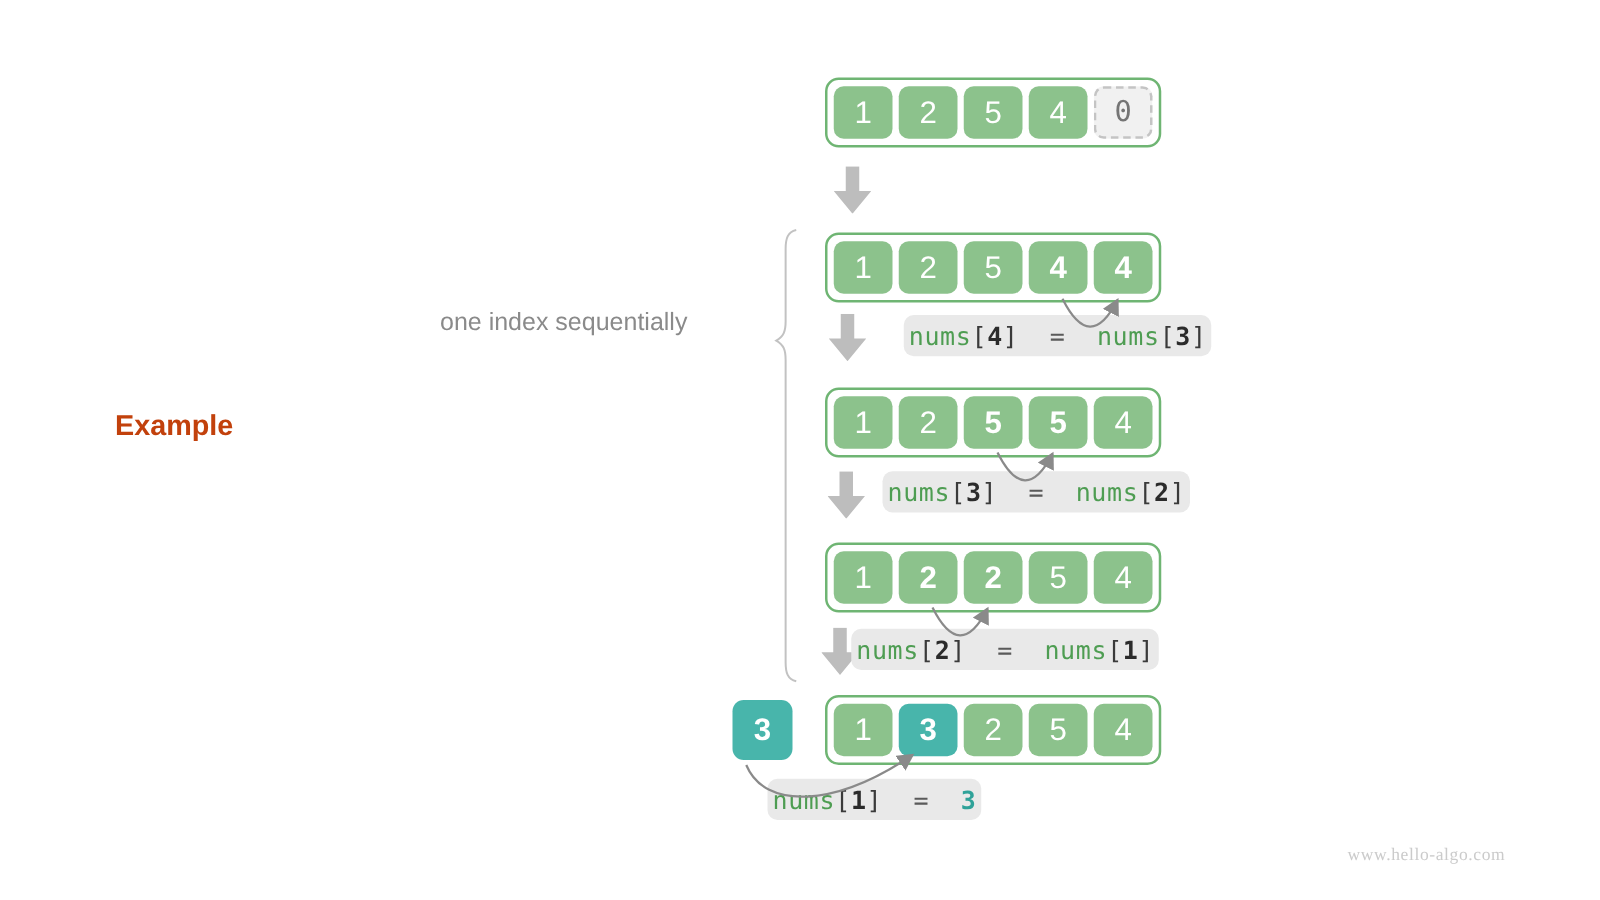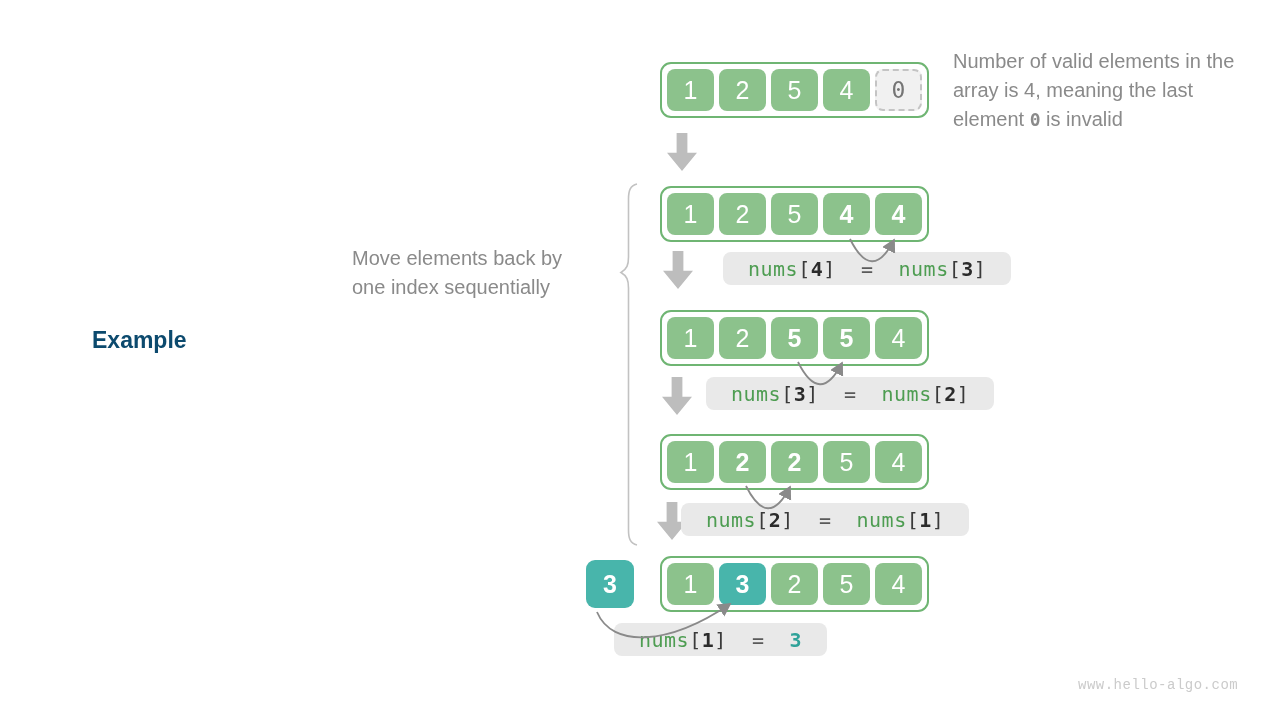--- a/index.html
+++ b/index.html
@@ -2,21 +2,21 @@
 <html><head>
 <meta charset="utf-8">
 <style>
   html,body{margin:0;padding:0;background:#fff;}
   .canvas{
     position:relative;width:1280px;height:720px;background:#ffffff;overflow:hidden;
     font-family:"Liberation Sans", sans-serif;
   }
   
   .example{position:absolute;left:92px;top:327px;}
-  .example-title{font-size:23px;font-weight:700;color:#0c4a6e;}
+  .example-title{font-size:23px;font-weight:700;color:#c2410c;}
   .example-line{font-size:20px;color:#424242;margin-top:15px;white-space:pre;}
   .pt.teal-bold{color:#2fa299;font-weight:700;}
   .pt.dark-bold{color:#3c3c3c;font-weight:700;}
   
   .move-note{position:absolute;left:352px;top:244px;font-size:20px;line-height:29px;color:#8a8a8a;}
   
   .annotation{position:absolute;font-size:20px;line-height:29px;color:#8a8a8a;}
   .annotation.top{left:953px;top:47px;width:302px;}
   .annotation.bottom{left:953px;top:553px;width:300px;}
   .pt.code{font-family:"DejaVu Sans Mono", monospace;font-weight:700;font-size:18px;color:#8a8a8a;}
@@ -42,53 +42,51 @@
     display:flex;align-items:center;justify-content:center;color:#fff;font-size:25px;font-weight:700;z-index:1;
   }
   
   .downarrow{
     position:absolute;width:30px;height:38px;background:#bdbdbd;z-index:0;
     clip-path:polygon(32% 0%, 68% 0%, 68% 52%, 100% 52%, 50% 100%, 0% 52%, 32% 52%);
   }
   .d0{left:667px;top:133px;} .d1{left:663px;top:251px;} .d2{left:662px;top:377px;} .d3{left:657px;top:502px;}
   
   .pill{
-    position:absolute;height:33px;display:flex;align-items:center;padding:0 25px;border-radius:8px;
+    position:absolute;height:33px;display:flex;align-items:center;padding:0 4px;border-radius:8px;
     background:#e9e9e9;font-family:"DejaVu Sans Mono", monospace;font-size:20px;letter-spacing:0.5px;
     white-space:pre;z-index:2;
   }
   .l0{left:723px;top:252px;} .l1{left:706px;top:377px;} .l2{left:681px;top:503px;} .l3{left:614px;top:623px;}
   .pt.fn{color:#4e9d52;}
   .pt.br{color:#3a3a3a;}
   .pt.num{color:#2b2b2b;font-weight:700;}
   .pt.eq{color:#5a5a5a;}
   .pt.tealnum{color:#2fa299;font-weight:700;}
   
   .overlay{position:absolute;left:0;top:0;width:1280px;height:720px;pointer-events:none;z-index:5;}
   
   .watermark{
-    position:absolute;left:1078px;top:677px;font-family:Liberation Mono, monospace;
+    position:absolute;left:1078px;top:677px;font-family:Liberation Serif, serif;
     font-size:14px;color:#cbcbcb;letter-spacing:0.5px;
   }
 </style>
 </head>
 <body>
 
 <div class="canvas">
 
   <div class="example">
     <div class="example-title">Example</div>
   </div>
 
   <div class="move-note">
-    <div>Move elements back by</div>
     <div>one index sequentially</div>
   </div>
 
-  <div class="annotation top"><span class="pt plain">Number of valid elements in the array is 4, meaning the last element </span><span class="pt code">0</span><span class="pt plain"> is invalid</span></div>
 
   <div class="array a0">
       <div class="cell green">1</div>
       <div class="cell green">2</div>
       <div class="cell green">5</div>
       <div class="cell green">4</div>
       <div class="cell dashed">0</div>
     </div>
   <div class="array a1">
       <div class="cell green">1</div>

